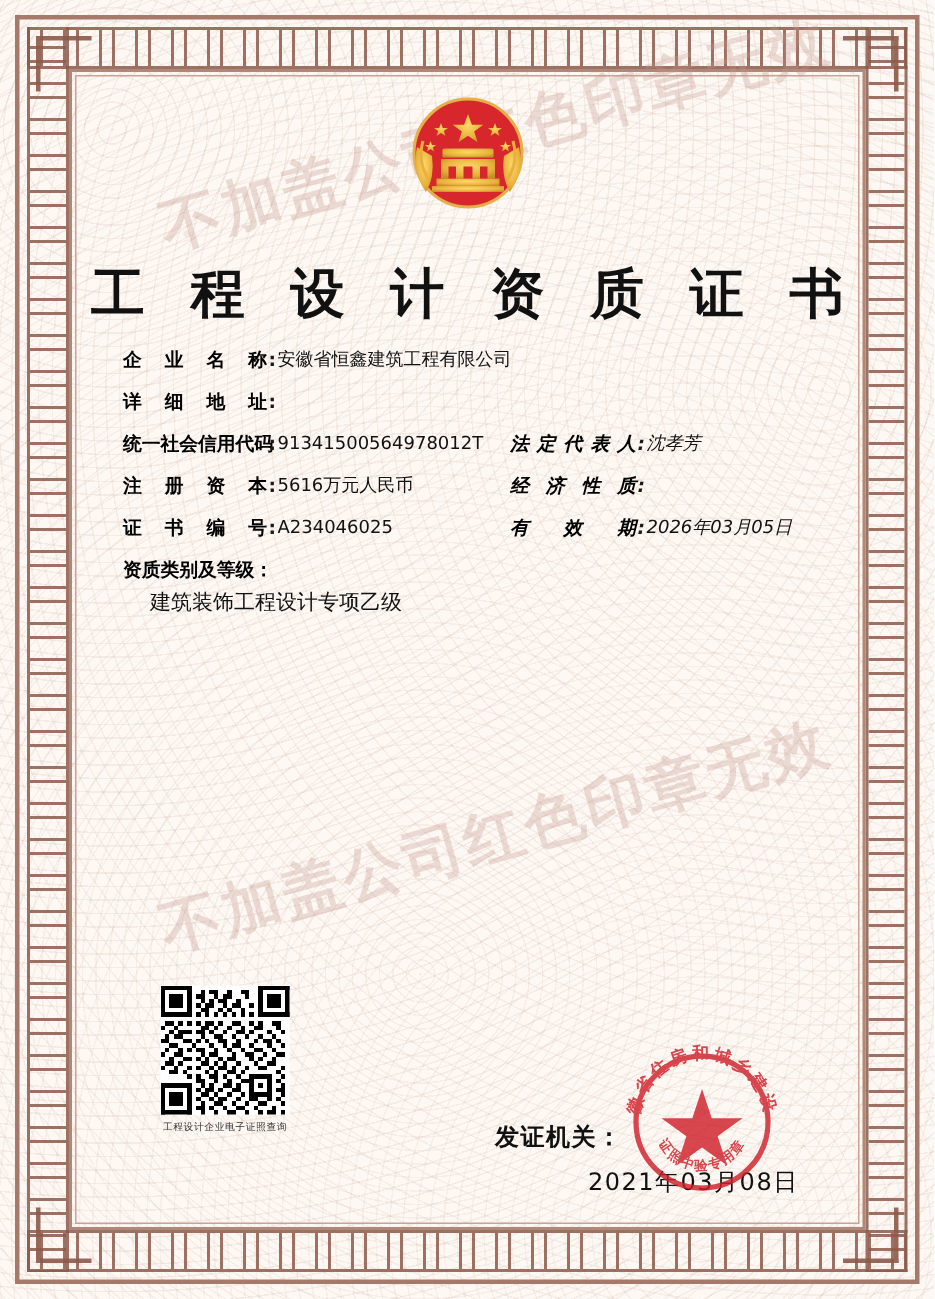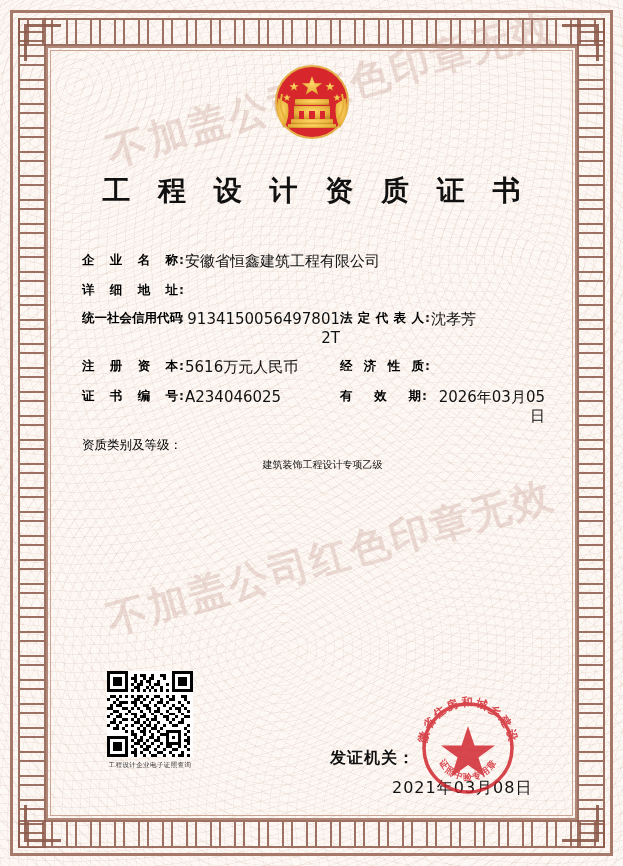--- a/index.html
+++ b/index.html
@@ -116,80 +116,78 @@
   }
   .emblem svg { display: block; }
 
   
   .title {
     position: absolute;
     left: 0; right: 0;
     top: 172px;
     text-align: center;
     font-family: "DejaVu Serif", "Liberation Serif", serif;
-    font-size: 28px;
+    font-size: 36px;
     font-weight: bold;
     letter-spacing: 9px;
     color: #111111;
     text-indent: 9px;
   }
 
   
   .fields {
     position: absolute;
     left: 82px;
     right: 78px;
-    top: 252px;
+    top: 232px;
     font-size: 12.5px;
     color: #1a1a1a;
   }
   .row {
     display: flex;
     align-items: flex-start;
     margin-bottom: 11px;
     min-height: 17px;
   }
   .col {
     display: flex;
     align-items: flex-start;
   }
   .col.left { width: 258px; }
-  .col.right { flex: 1; }
+  .col.right { flex: 1; font-style: italic; }
   .lbl {
     font-weight: bold;
     font-size: 12.5px;
     color: #000;
     white-space: nowrap;
   }
   .lbl.w6 { width: 96px; display: inline-block; text-align: justify; text-align-last: justify; }
   .lbl.r6 { width: 84px; display: inline-block; text-align: justify; text-align-last: justify; }
   .colon { font-weight: bold; padding: 0 1px 0 1px; }
   .val {
-    font-size: 15px;
+    font-size: 12px;
     color: #111;
     line-height: 1.25;
     word-break: break-all;
-    text-align: right;
   }
   .val.two-line { max-width: 132px; }
 
   .qual-block {
     margin-top: 2px;
   }
   .qual-title {
-    font-weight: normal;
+    font-weight: bold;
     font-size: 12.5px;
     color: #000;
     margin-bottom: 4px;
   }
   .qual-item {
-    font-size: 10px;
+    font-size: 14px;
     padding-left: 18px;
     color: #111;
-    text-align: center;
   }
 
   
   .watermark {
     position: absolute;
     left: -20px;
     width: 700px;
     text-align: center;
     font-family: "DejaVu Serif", "Liberation Serif", serif;
     font-size: 40px;
@@ -200,21 +198,21 @@
     pointer-events: none;
     letter-spacing: 2px;
   }
   .watermark.wm1 { top: 62px; }
   .watermark.wm2 { top: 530px; }
 
   
   .qr-wrap {
     position: absolute;
     left: 104px;
-    top: 671px;
+    top: 657px;
     width: 92px;
     text-align: center;
   }
   .qr {
     width: 86px; height: 86px;
     margin: 0 auto;
     background-color: #fff;
   }
   .qr-caption {
     margin-top: 4px;

